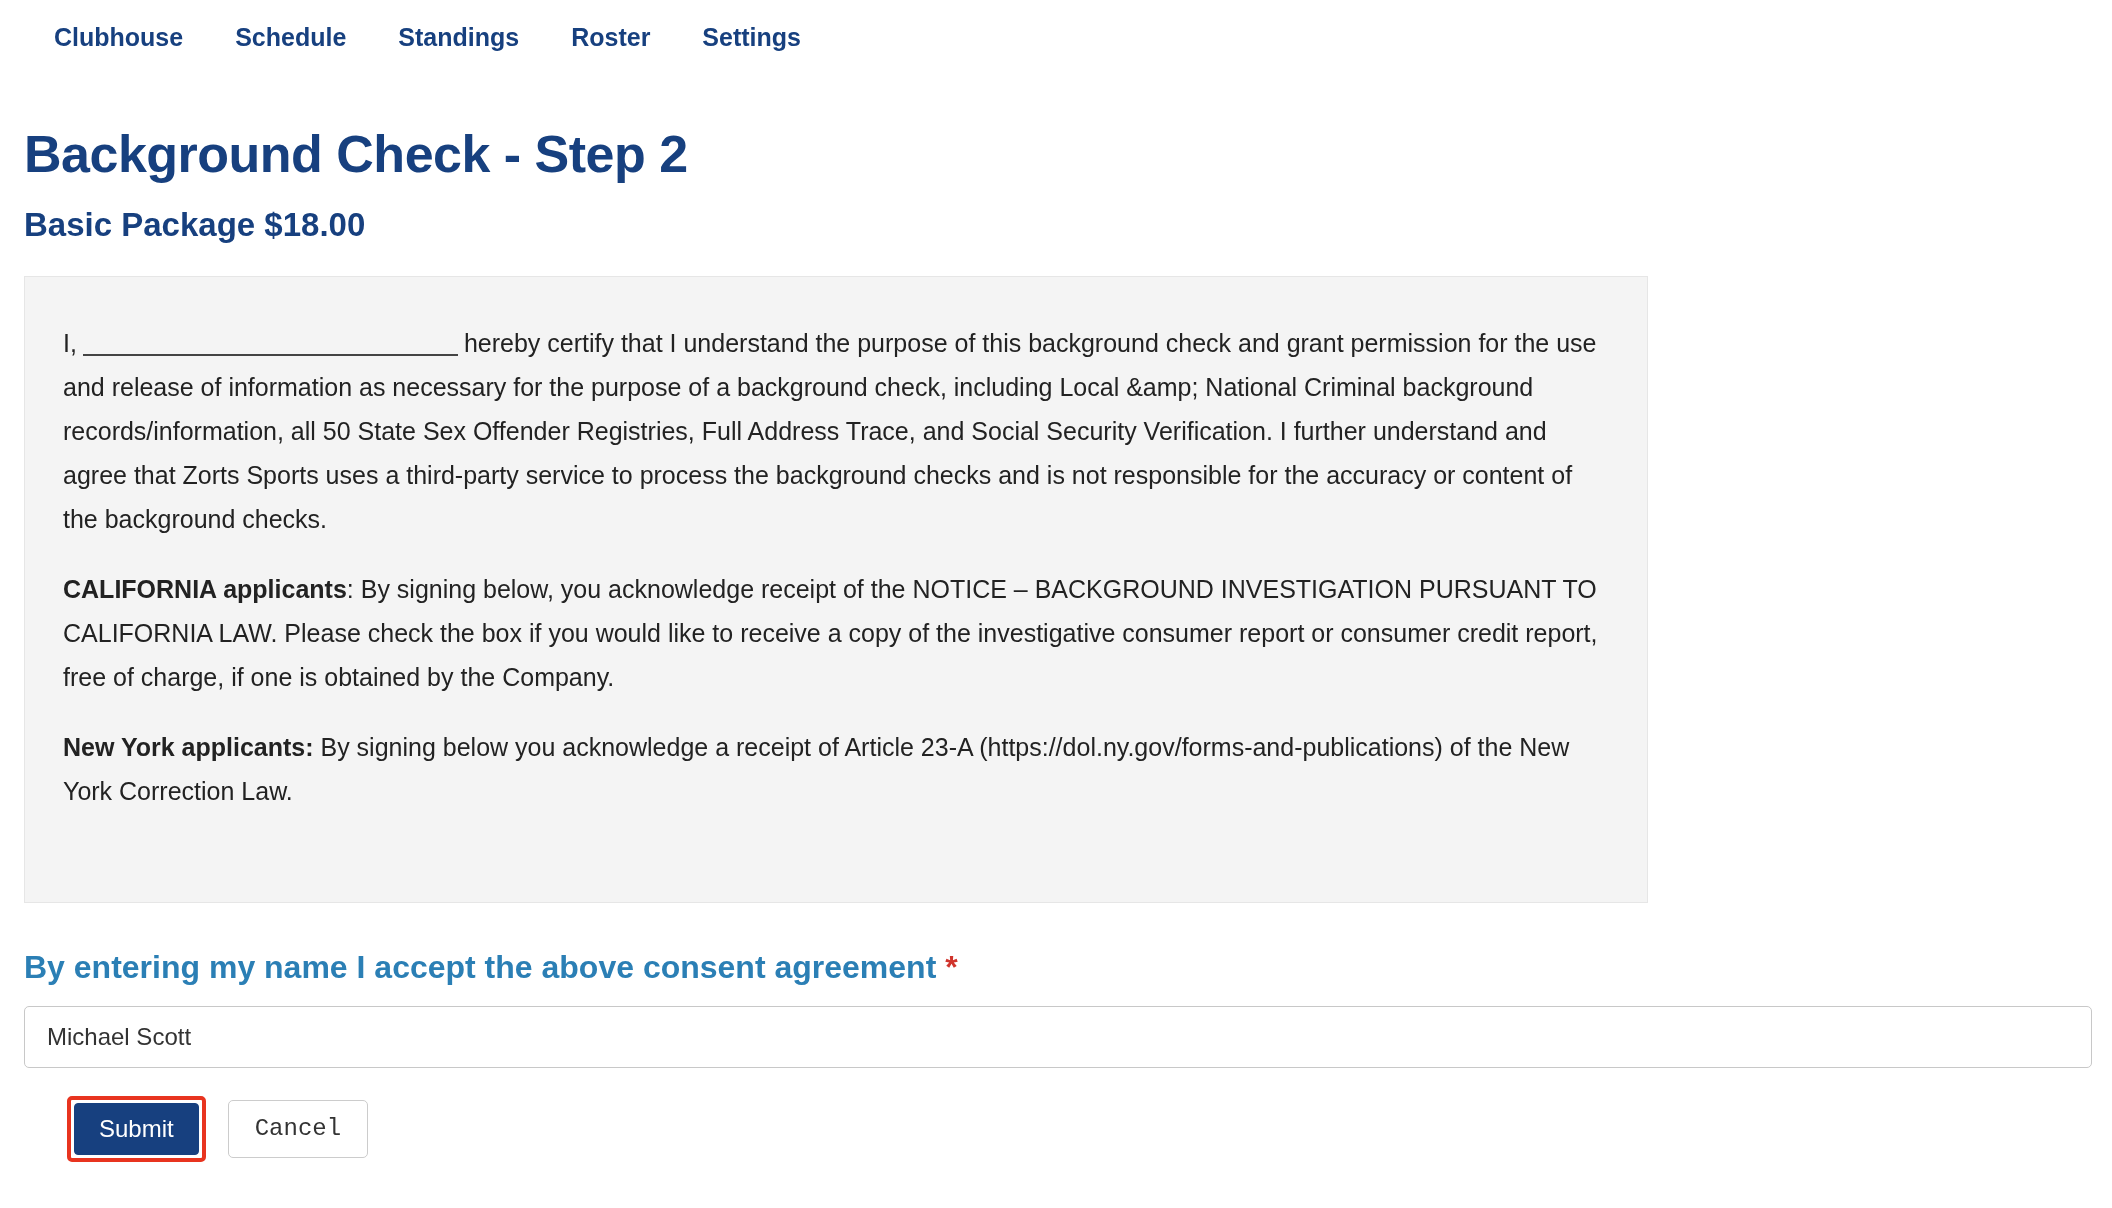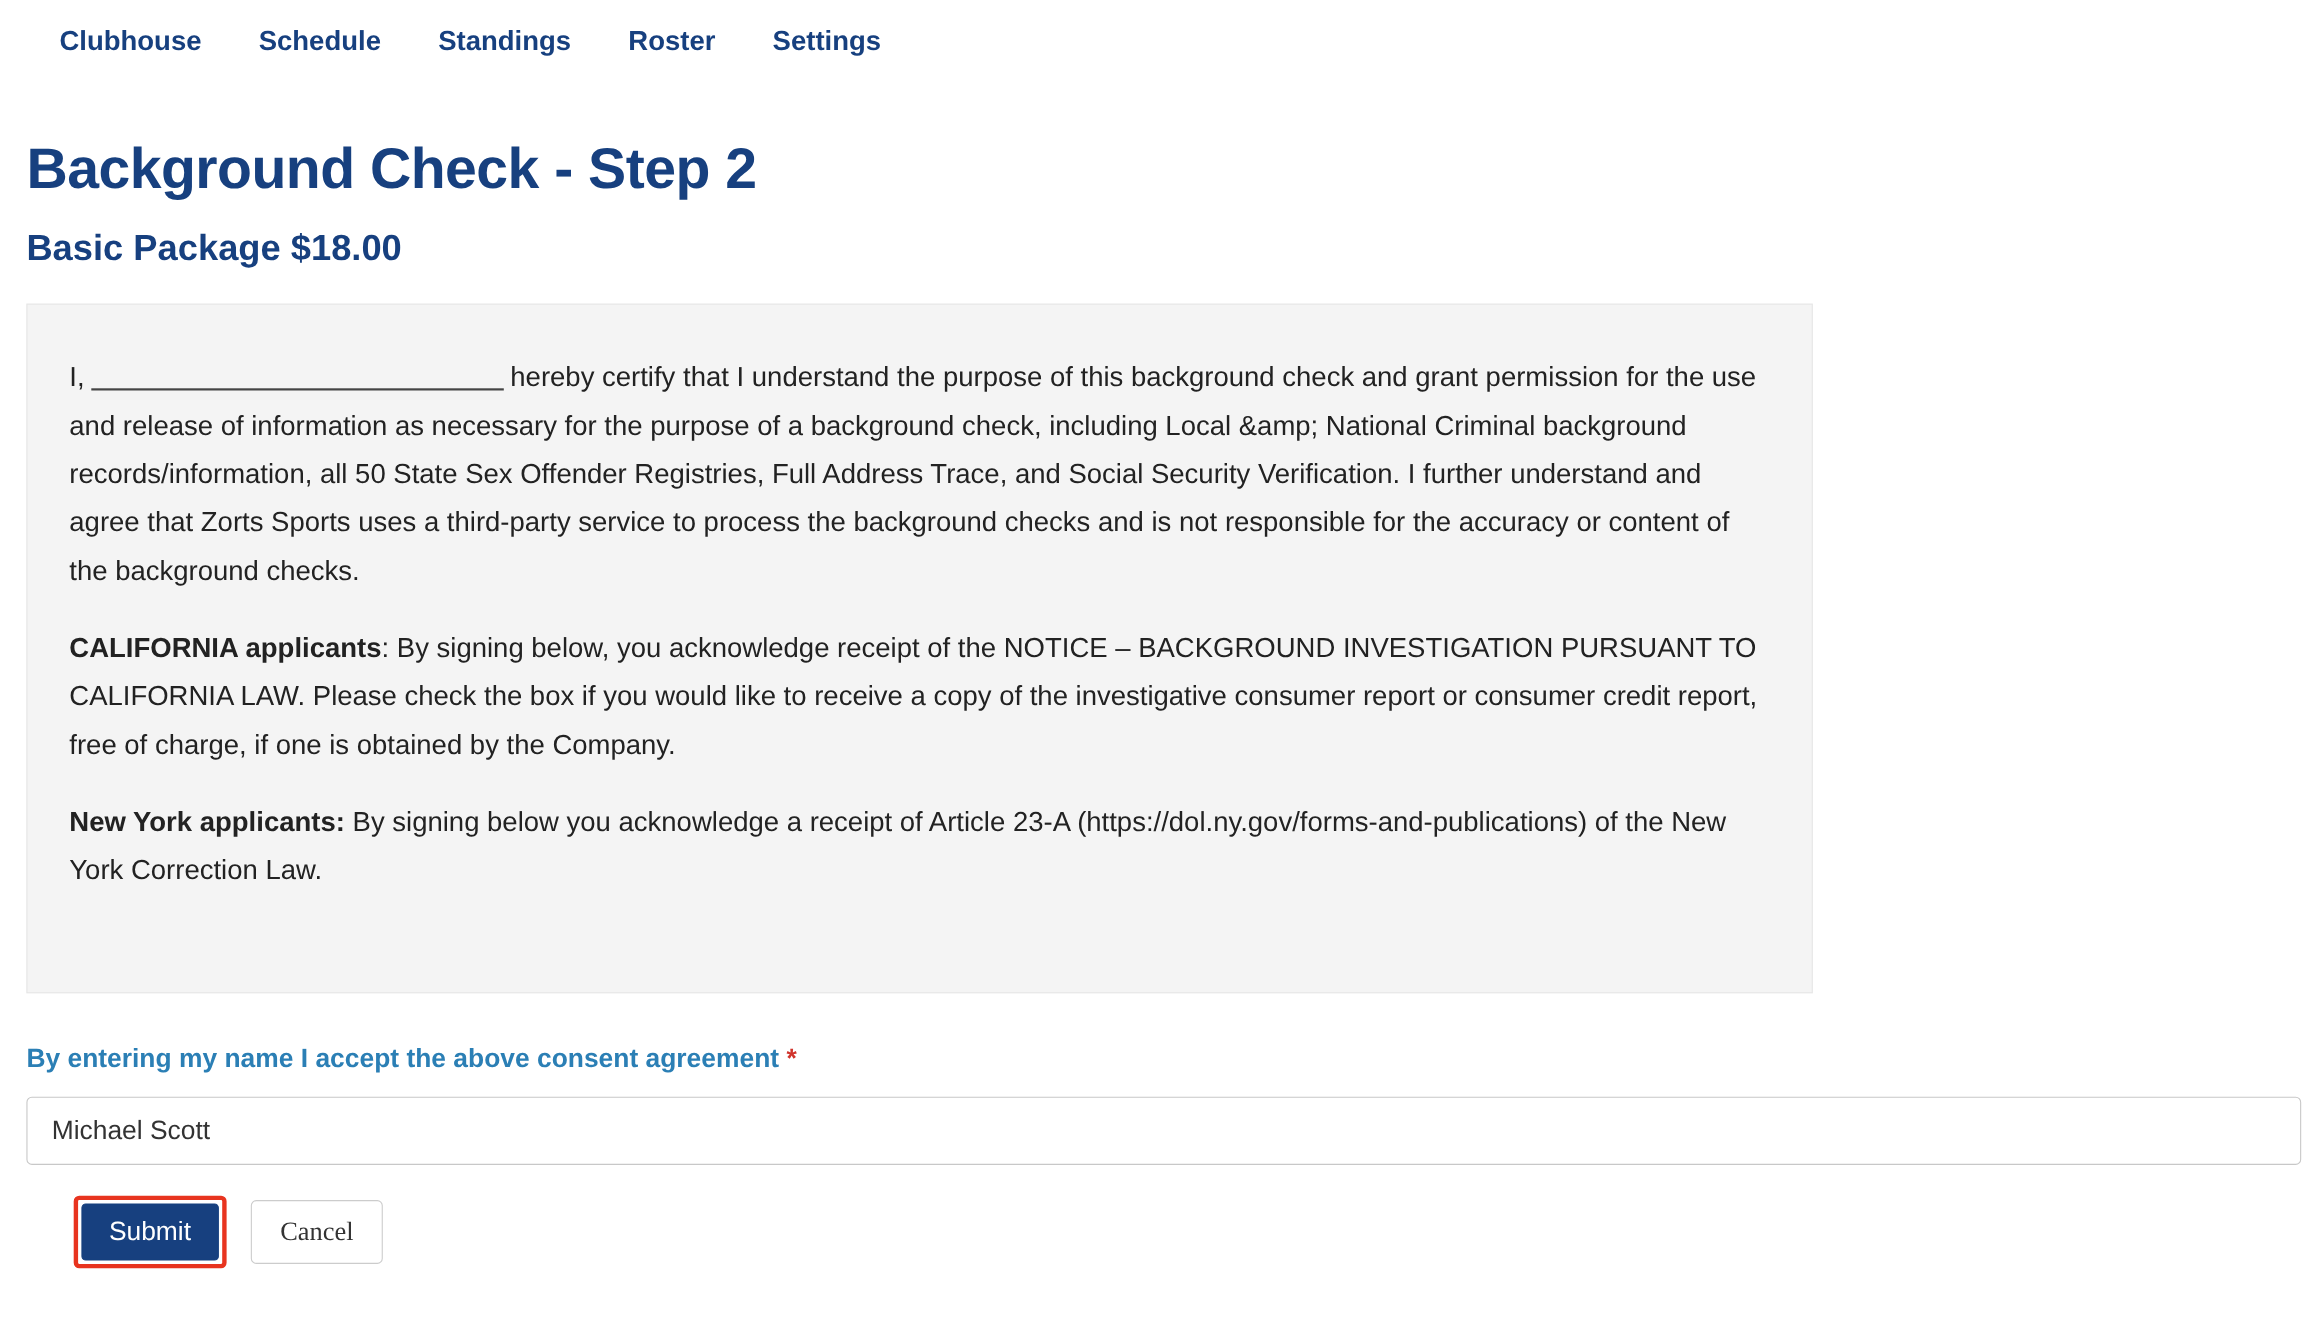--- a/index.html
+++ b/index.html
@@ -92,21 +92,21 @@
   .blank-line {
     display: inline-block;
     border-bottom: 2px solid #444;
     width: 375px;
     vertical-align: -4px;
     margin: 0 6px;
   }
 
   
   .field-label {
-    font-size: 24px;
+    font-size: 32px;
     font-weight: bold;
     color: #2b7fb5;
     margin: 46px 0 0 24px;
   }
   .required-star { color: #d0342c; font-weight: bold; }
 
   .text-input {
     display: block;
     margin: 20px 0 0 24px;
     width: 2068px;
@@ -144,21 +144,21 @@
     padding: 11px 24px;
     cursor: pointer;
     line-height: 28px;
   }
   .btn-cancel {
     background: #ffffff;
     color: #333333;
     border: 1px solid #cccccc;
     border-radius: 5px;
     font-size: 24px;
-    font-family: Liberation Serif, serif;
+    font-family: Liberation Mono, monospace;
     padding: 14px 26px;
     margin-left: 22px;
     cursor: pointer;
     line-height: 28px;
   }
 </style>
 </head>
 <body>
 
 <div class="page">

